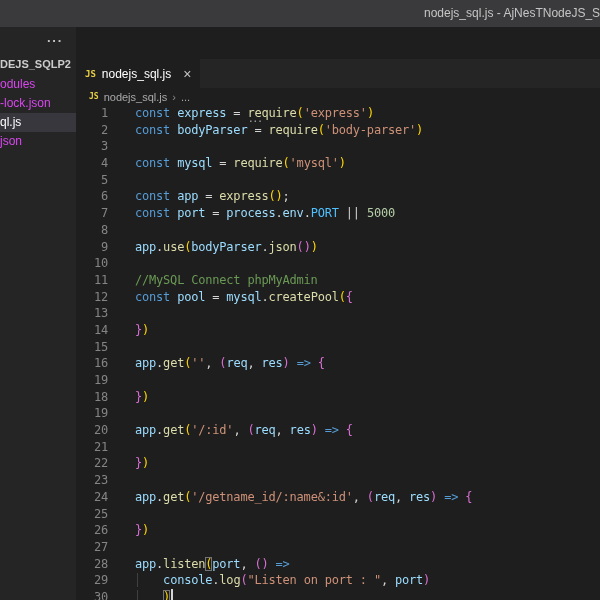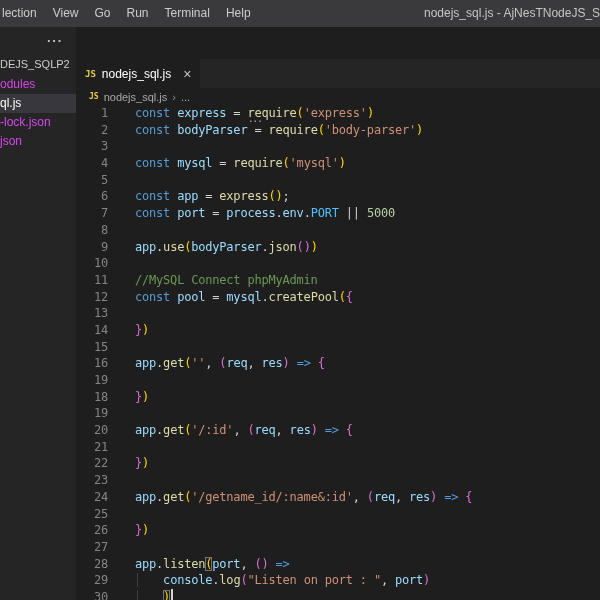--- a/index.html
+++ b/index.html
@@ -17,21 +17,21 @@
 
   
   .main { display:flex; height:573px; }
 
   
   .sidebar { width:76px; min-width:76px; background:#252526; color:#cccccc;
              font-size:12px; overflow:hidden; }
   .sidebar-actions { height:26px; display:flex; align-items:center;
                      justify-content:flex-end; padding-right:13px; }
   .ellipsis-icon { color:#c5c5c5; font-size:13px; letter-spacing:1px; font-weight:bold; cursor:pointer; }
-  .folder-header { height:22px; line-height:22px; font-weight:normal; font-size:11px;
+  .folder-header { height:22px; line-height:22px; font-weight:bold; font-size:11px;
                    color:#cccccc; white-space:nowrap; }
   .file-item { height:19px; line-height:19px; white-space:nowrap; color:#d946ef; cursor:pointer; }
   .file-item.selected { background:#37373d; color:#ffffff; }
 
   
   .editor-col { flex:1; display:flex; flex-direction:column; background:#1e1e1e; min-width:0;margin-top:32px; }
 
   .tabbar { height:29px; background:#252526; display:flex; align-items:stretch; }
   .tab { display:flex; align-items:center; gap:6px; padding:0 9px; font-size:12px;
          color:#ffffff; background:#1e1e1e; cursor:pointer; }
@@ -57,42 +57,34 @@
                      color:#9b9b9b; font-size:11px; letter-spacing:-2px; }
   .tok-b1m { outline:1px solid #747474; outline-offset:-1px; }
   .tok-indent { box-shadow: inset 2px 0 0 0 #1e1e1e, inset 3px 0 0 0 #404040; }
   .tok-cursor { display:inline-block; width:1.5px; height:15px; background:#d4d4d4;
                 vertical-align:middle; margin-left:1px; margin-top:-2px; }
 </style>
 </head>
 <body>
 
 <div class="titlebar">
-  <div class="menus">
-      <div class="menu-item">lection</div>
-      <div class="menu-item">View</div>
-      <div class="menu-item">Go</div>
-      <div class="menu-item">Run</div>
-      <div class="menu-item">Terminal</div>
-      <div class="menu-item">Help</div>
-    </div>
   <div class="window-title">nodejs_sql.js - AjNesTNodeJS_SQLP2 -</div>
 </div>
 
 <div class="main">
 
   <div class="sidebar">
     <div class="sidebar-actions">
       <span class="ellipsis-icon">···</span>
     </div>
     <div class="folder-header">DEJS_SQLP2</div>
     <div>
         <div class="file-item">odules</div>
+        <div class="file-item">-lock.json</div>
         <div class="file-item selected">ql.js</div>
-        <div class="file-item">-lock.json</div>
         <div class="file-item">json</div>
       </div>
   </div>
 
   <div class="editor-col">
 
     <div class="tabbar">
       <div class="tab">
         <span class="js-icon">JS</span>
         <span>nodejs_sql.js</span>

